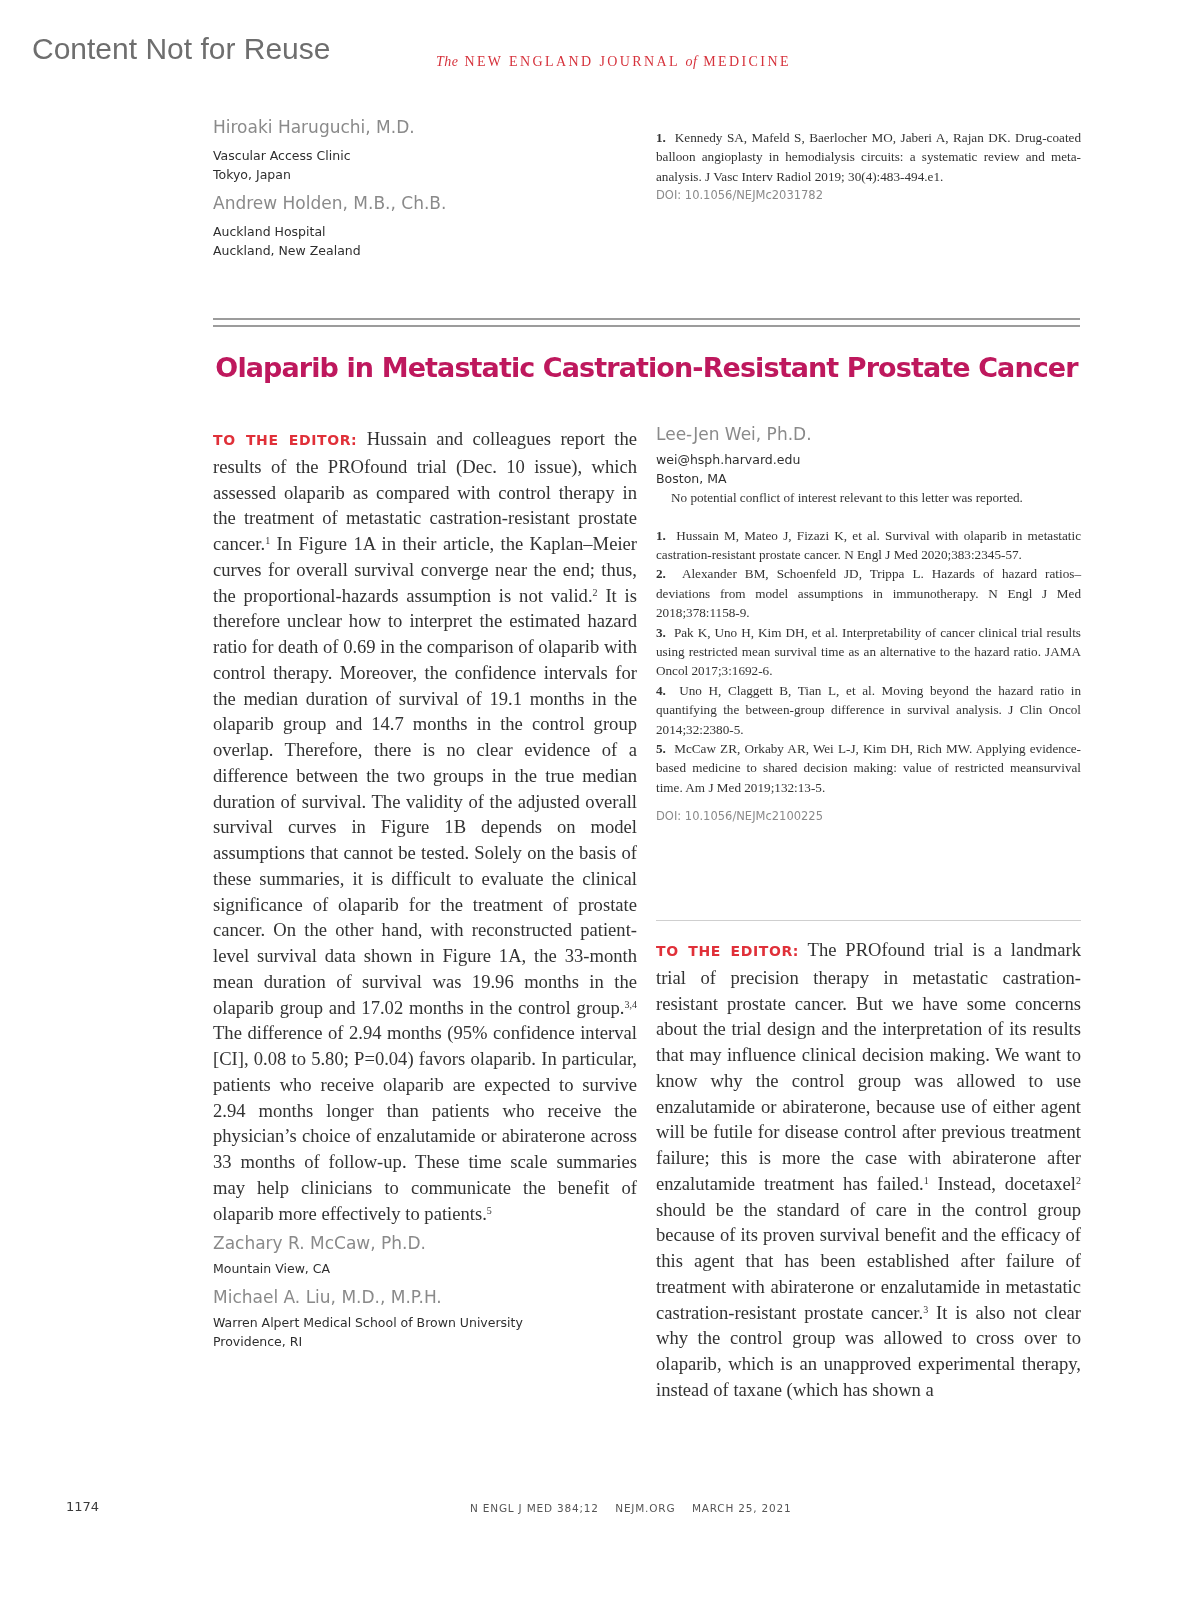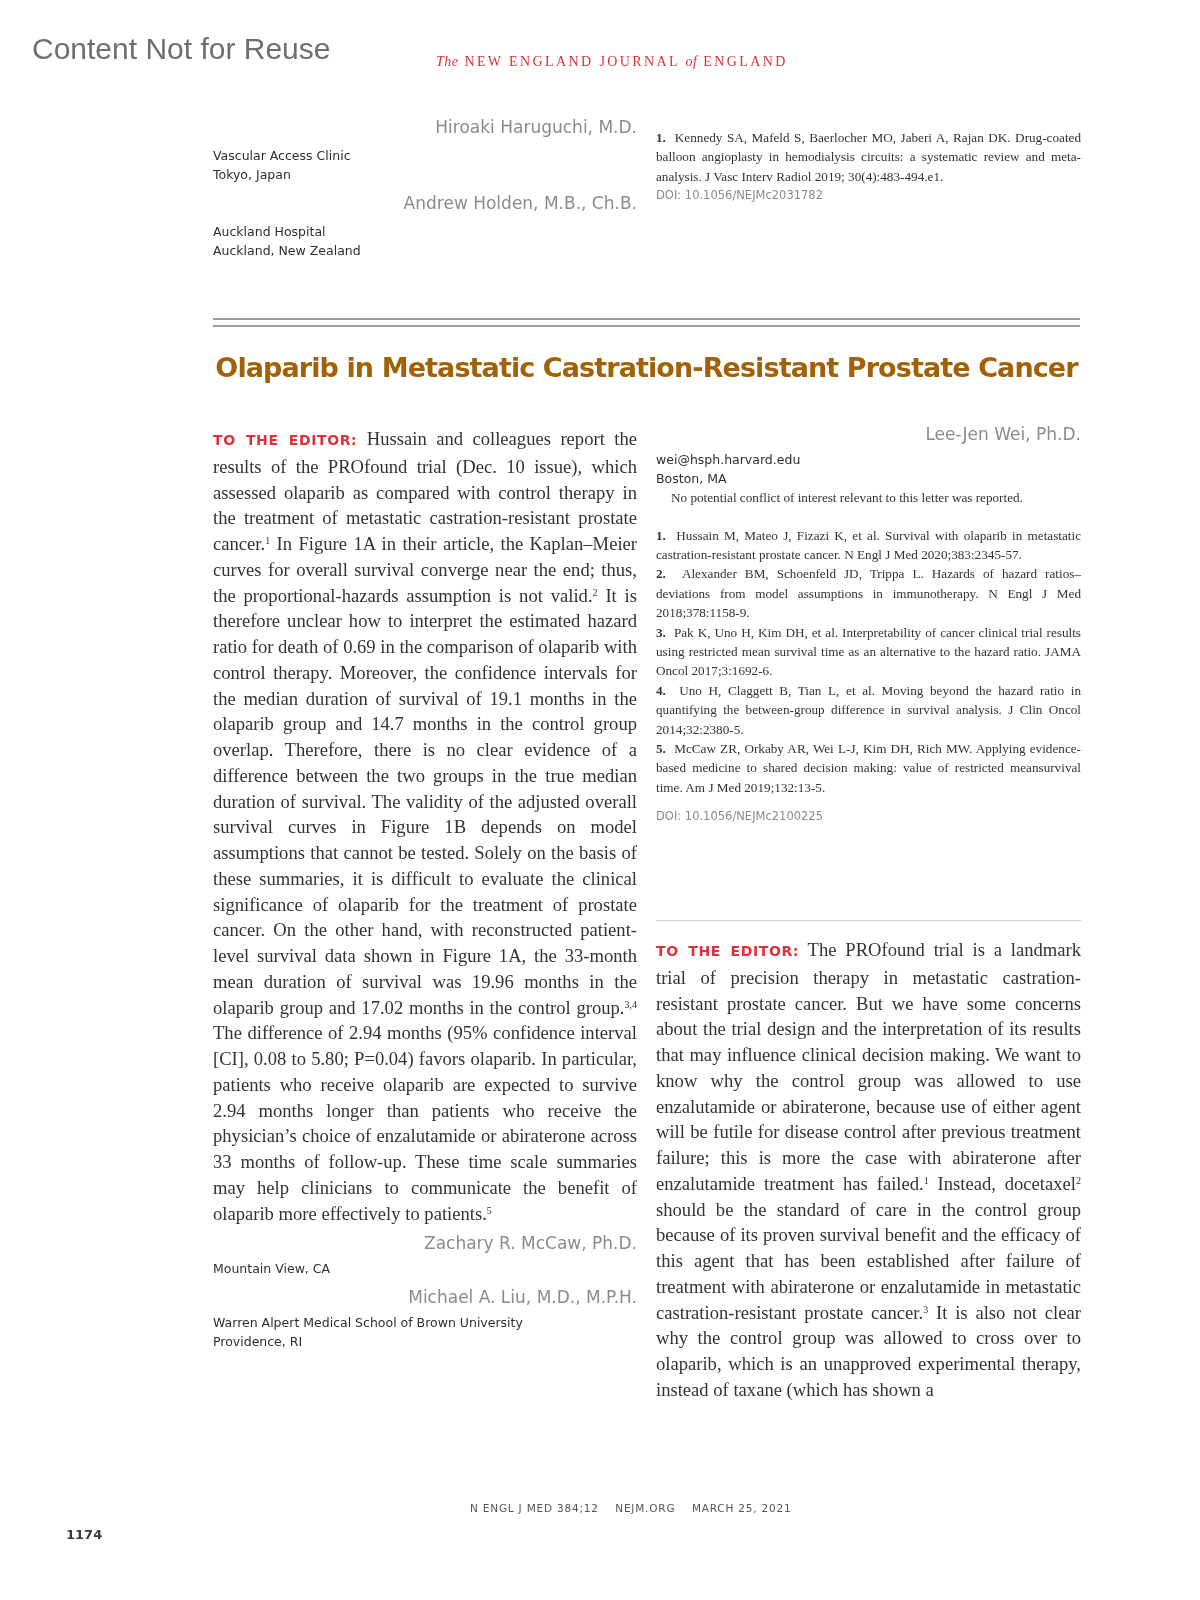--- a/index.html
+++ b/index.html
@@ -5,47 +5,47 @@
   html, body { margin: 0; padding: 0; background: #ffffff; }
   body { width: 1200px; height: 1600px; position: relative; overflow: hidden; color: #2b2b2b; }
   .abs { position: absolute; }
   .watermark { left: 32px; top: 32px; font-family: "Liberation Sans", sans-serif; font-size: 30px; color: #6e6e6e; letter-spacing: 0px; }
   .journal { left: 436px; top: 54px; font-family: "Liberation Serif", serif; font-size: 14px; color: #d6323c; letter-spacing: 2.4px; white-space: nowrap; }
   .journal .the, .journal .of { font-style: italic; letter-spacing: 0.5px; }
 
   .col-left { left: 213px; width: 424px; }
   .col-right { left: 656px; width: 425px; }
 
-  .author-name { font-family: "DejaVu Sans", sans-serif; font-size: 17px; color: #8a8a8a; font-weight: normal; margin: 0; line-height: 22px; text-align: right; }
+  .author-name { font-family: "DejaVu Sans", sans-serif; font-size: 17px; color: #8a8a8a; font-weight: normal; margin: 0; line-height: 22px; }
   .affil { font-family: "DejaVu Sans", sans-serif; font-size: 12.5px; color: #2e2e2e; line-height: 19px; margin: 0; }
   .small-serif { font-family: "Liberation Serif", serif; font-size: 13.2px; line-height: 19.6px; color: #333; text-align: justify; margin: 0; }
   .indent { text-indent: 15px; }
   .doi { font-family: "DejaVu Sans", sans-serif; font-size: 11.5px; color: #8a8a8a; line-height: 18px; margin: 0; }
   .ref-num { font-weight: bold; }
   .ref { margin: 0; font-family: "Liberation Serif", serif; font-size: 13.2px; line-height: 19.4px; color: #333; text-align: justify; }
 
   .rule-double { left: 213px; width: 867px; top: 318px; height: 9px; border-top: 2px solid #9c9c9c; border-bottom: 2px solid #9c9c9c; box-sizing: border-box; }
-  .title { left: 213px; width: 867px; top: 352px; text-align: center; font-family: "DejaVu Sans", sans-serif; font-size: 27px; font-weight: bold; color: #a16207; letter-spacing: -0.9px; }
+  .title { left: 213px; width: 867px; top: 352px; text-align: center; font-family: "DejaVu Sans", sans-serif; font-size: 27px; font-weight: bold; color: #be185d; letter-spacing: -0.9px; }
 
   .body-text { font-family: "Liberation Serif", serif; font-size: 18.6px; line-height: 25.75px; color: #333; text-align: justify; margin: 0; hyphens: manual; }
   .lead { font-family: "DejaVu Sans", sans-serif; font-weight: bold; color: #e03039; font-size: 14px; letter-spacing: 0.6px; }
   sup { font-size: 10px; line-height: 0; vertical-align: 6px; }
 
   .thin-rule { left: 656px; width: 425px; top: 920px; border-top: 1.5px solid #cfcfcf; height: 0; }
 
-  .footer-page { left: 66px; top: 1499px; font-family: "DejaVu Sans", sans-serif; font-size: 13px; font-weight: bold; color: #3a3a3a; margin-top: 28px; }
+  .footer-page { left: 66px; top: 1499px; font-family: "DejaVu Sans", sans-serif; font-size: 13px; font-weight: normal; color: #3a3a3a; }
   .footer-cite { left: 470px; top: 1502px; font-family: "DejaVu Sans", sans-serif; font-size: 10.5px; color: #555; letter-spacing: 0.8px; white-space: pre; }
 </style>
 </head>
 <body>
 
 <div class="abs watermark">Content Not for Reuse</div>
 
 <div class="abs journal">
-  <span class="the">The</span><span> NEW ENGLAND JOURNAL </span><span class="of">of</span><span> ENGLAND</span>
+  <span class="the">The</span><span> NEW ENGLAND JOURNAL </span><span class="of">of</span><span> MEDICINE</span>
 </div>
 
 <div class="abs col-left" style="top:116px;">
   <p class="author-name">Hiroaki Haruguchi, M.D.</p>
   <div style="height:8px"></div>
   <p class="affil">Vascular Access Clinic</p>
   <p class="affil">Tokyo, Japan</p>
   <div style="height:8px"></div>
   <p class="author-name">Andrew Holden, M.B., Ch.B.</p>
   <div style="height:8px"></div>

